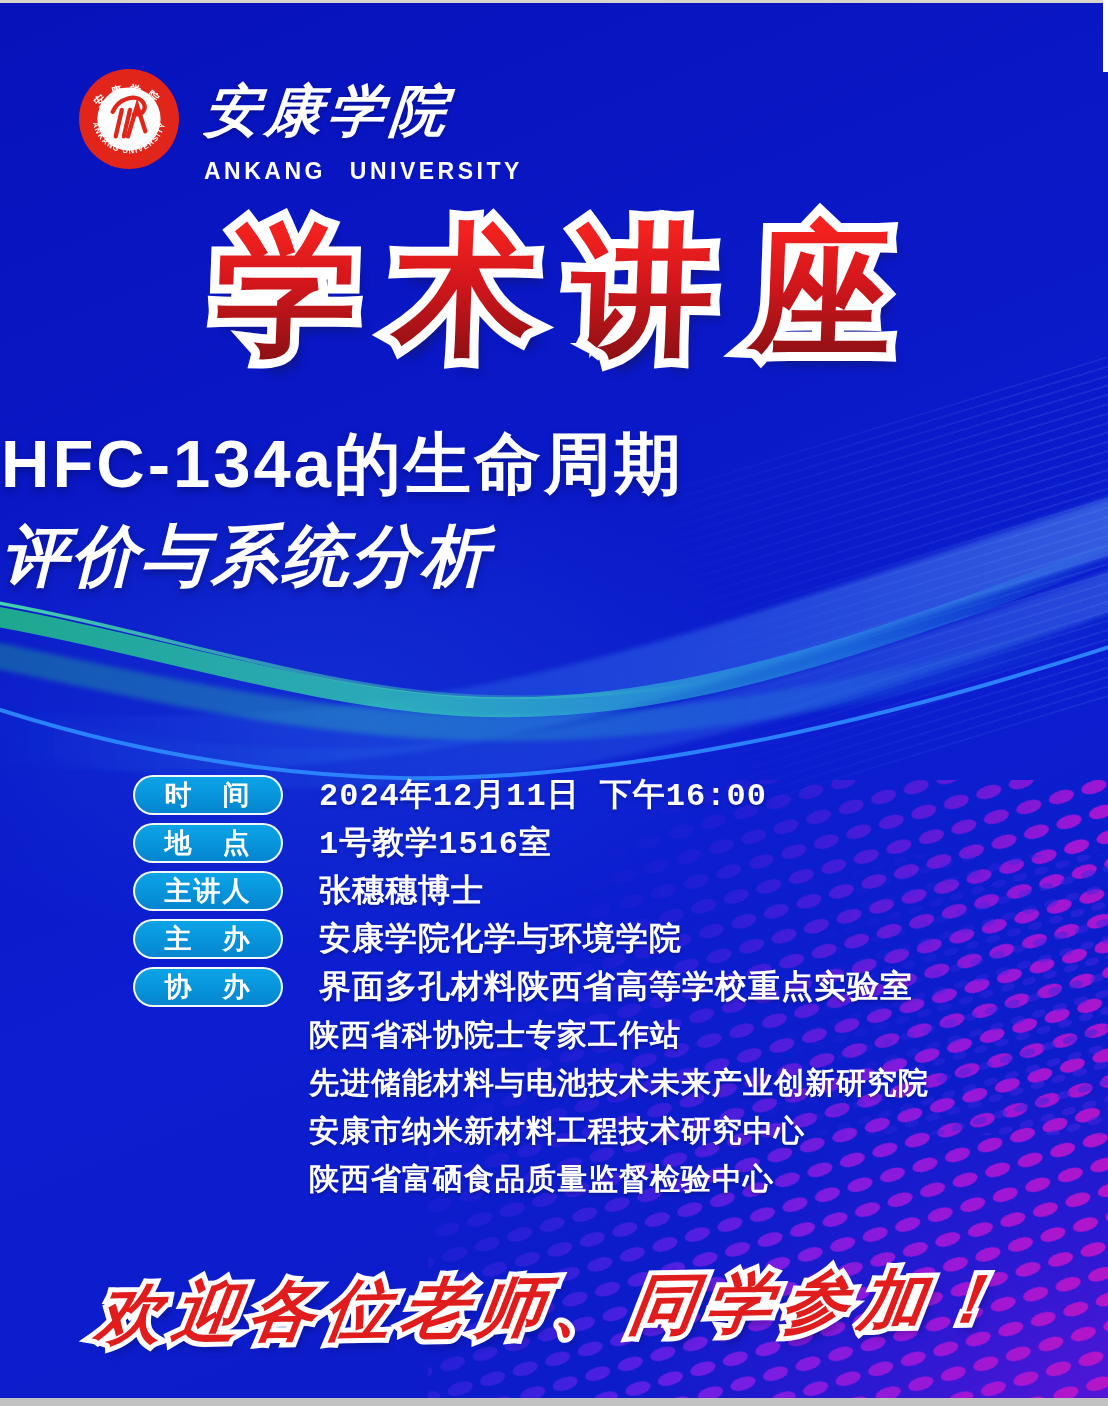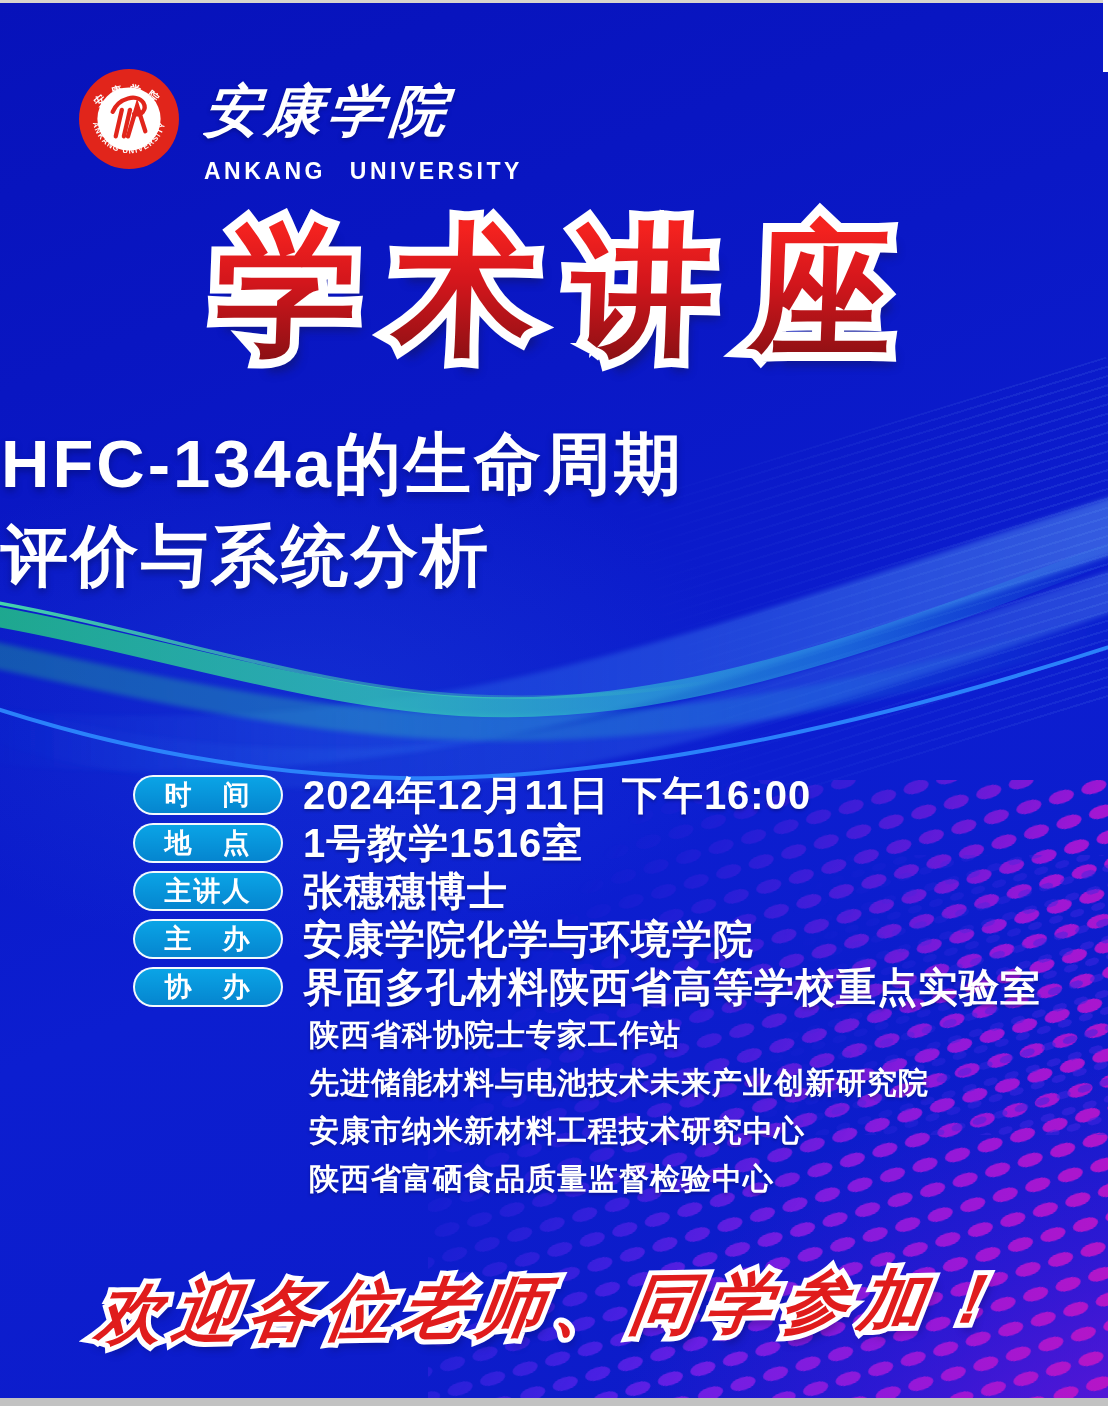--- a/index.html
+++ b/index.html
@@ -83,33 +83,33 @@
     .headline-fill{
       background:linear-gradient(180deg,#f4221f 10%, #d3161c 45%, #8c1014 95%);
       -webkit-background-clip:text; background-clip:text; color:transparent;
     }
   }
 
   
   .lecture{ left:1px; top:430px; width:1108px; text-align:left; color:#fff; }
   .lecture .line{ font-size:67px; font-weight:800; letter-spacing:3px; line-height:1.0;
     text-shadow:0 4px 7px rgba(0,10,70,.40); }
-  .lecture .line + .line{ margin-top:25px; }
-
-  
-  .info-row{ left:133px; height:40px; display:flex; align-items:center; }
+  .lecture .line + .line{ margin-top:25px;font-style:italic; }
+
+  
+  .info-row{ left:133px; height:40px; display:flex; align-items:center;font-family:Liberation Mono, monospace; }
   .badge{
     width:150px; height:40px; box-sizing:border-box; flex:0 0 150px;
     border-radius:22px; border:2px solid rgba(255,255,255,.95);
     background:linear-gradient(180deg,#0aa4e6 0%, #0585cf 100%);
     color:#fff; font-size:27px; font-weight:800; letter-spacing:2px;
     display:flex; align-items:center; justify-content:center;
   }
   .value{
-    margin-left:20px; color:#fff; font-size:40px; font-weight:800; letter-spacing:1px;
+    margin-left:36px; color:#fff; font-size:32px; font-weight:800; letter-spacing:1px;
     white-space:nowrap; text-shadow:0 2px 3px rgba(0,10,60,.35);
   }
   .extra-line{
     left:309px; color:#fff; font-size:30px; font-weight:800; letter-spacing:1px;
     white-space:nowrap; text-shadow:0 2px 3px rgba(0,10,60,.35); line-height:40px;
   }
 
   
   .welcome-wrap{ left:0; top:1262px; width:1108px; display:grid; justify-items:center; }
   .welcome-wrap > div{

